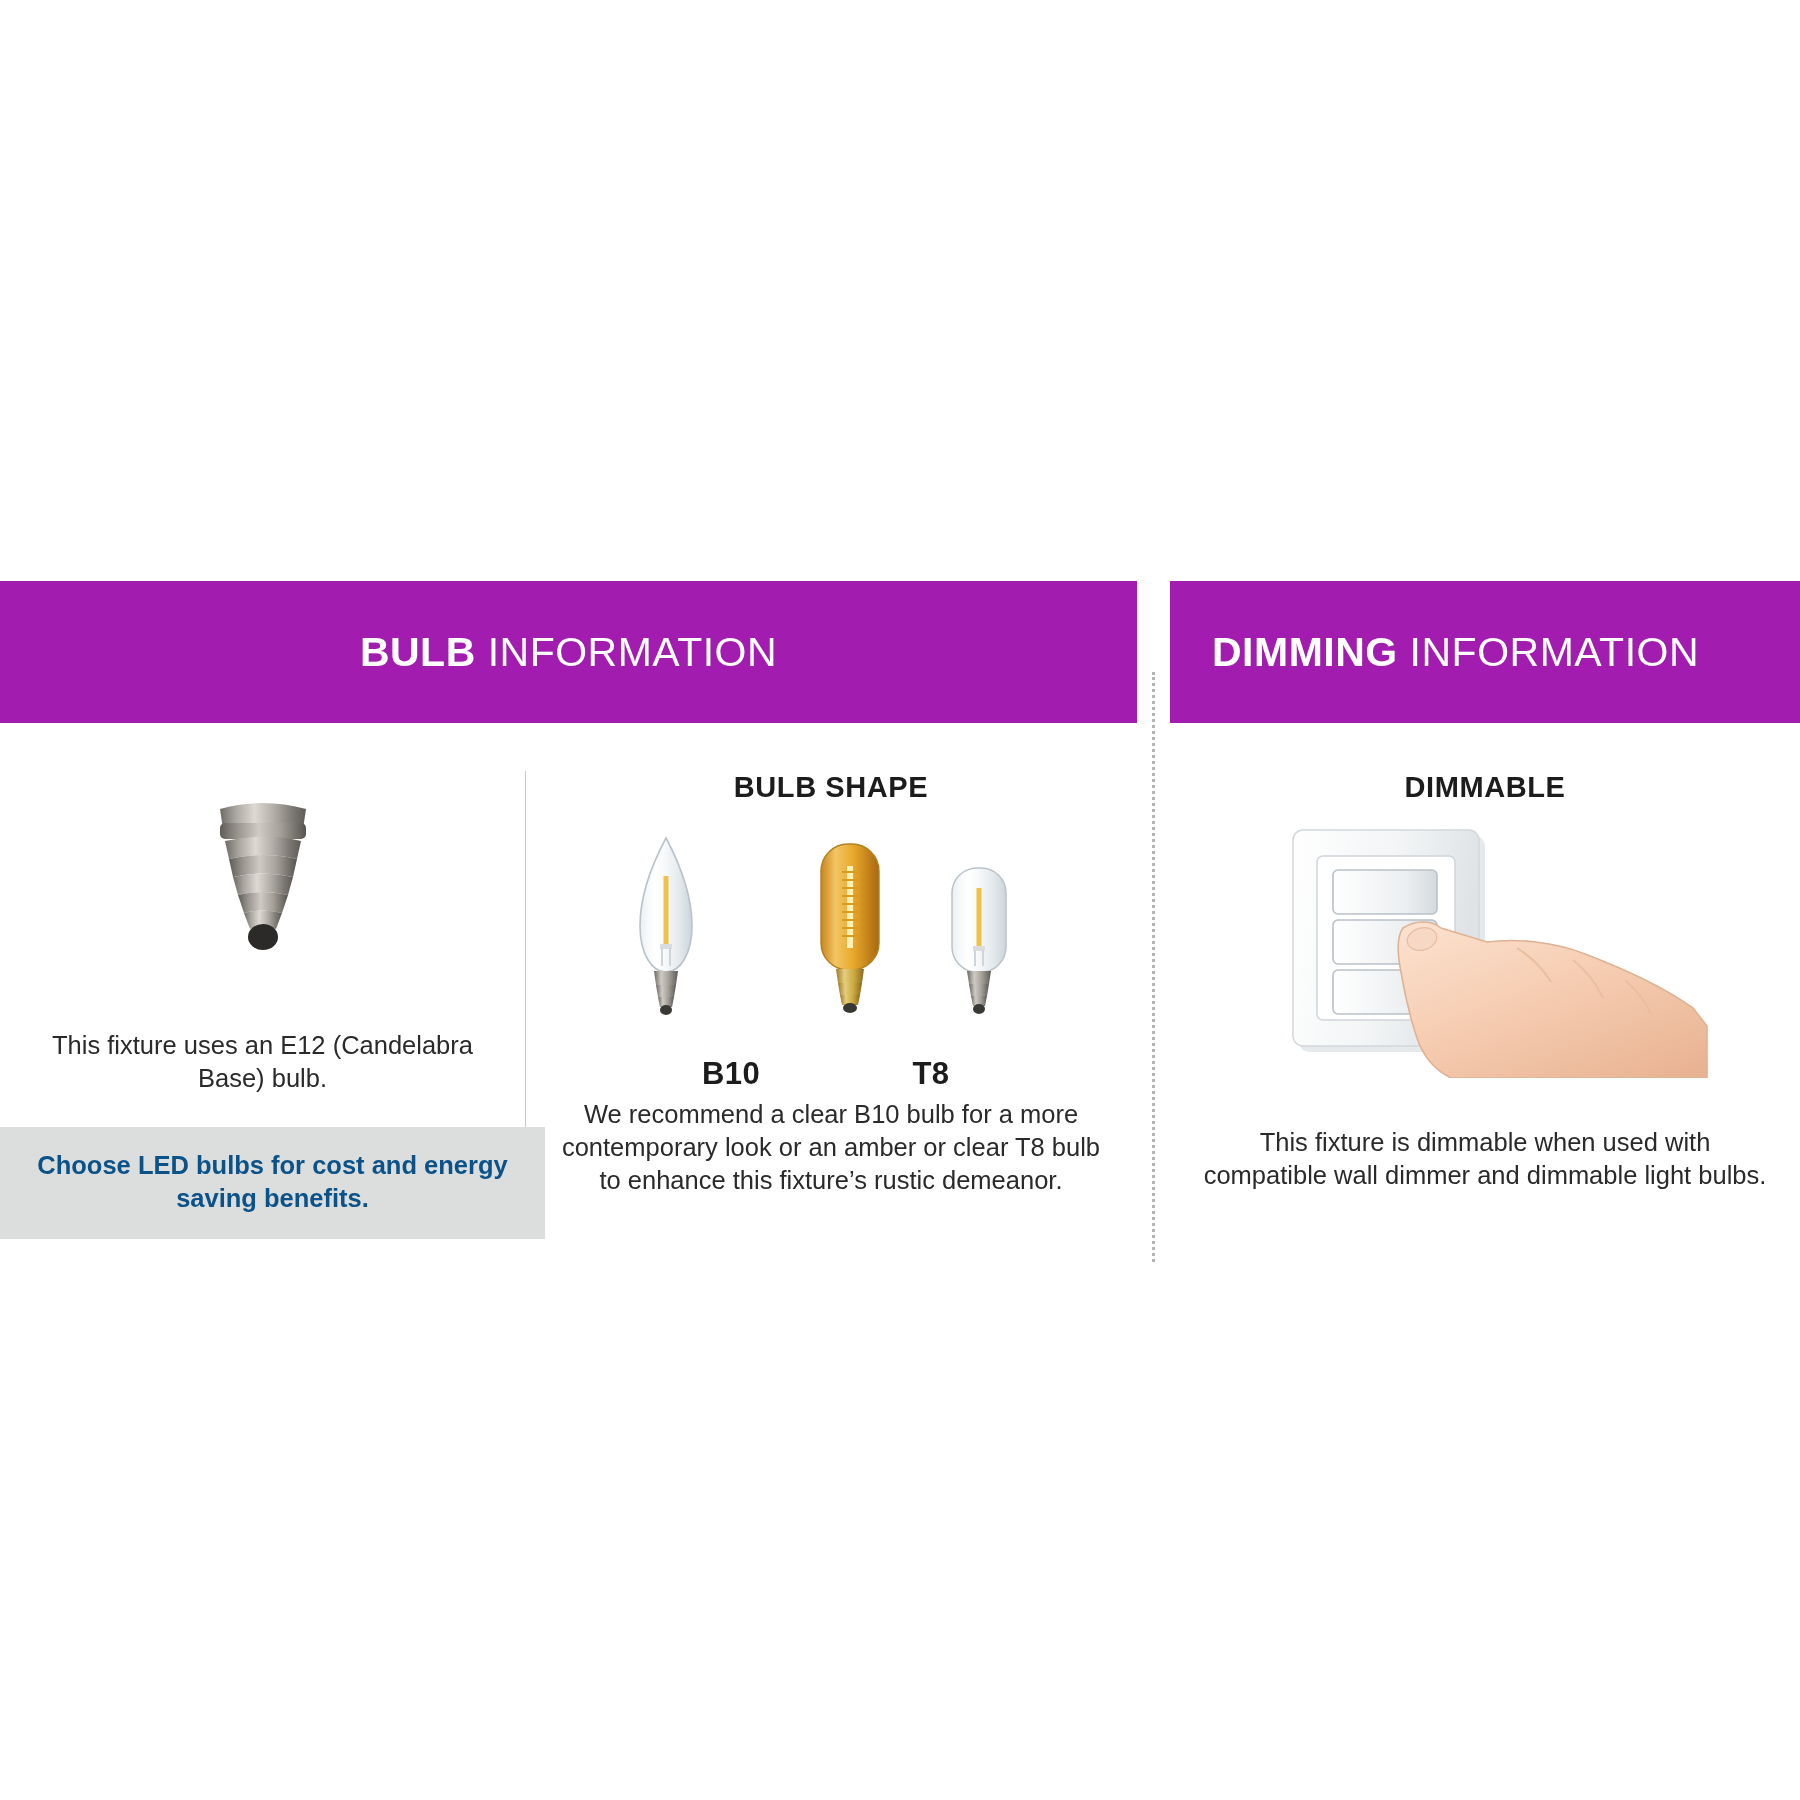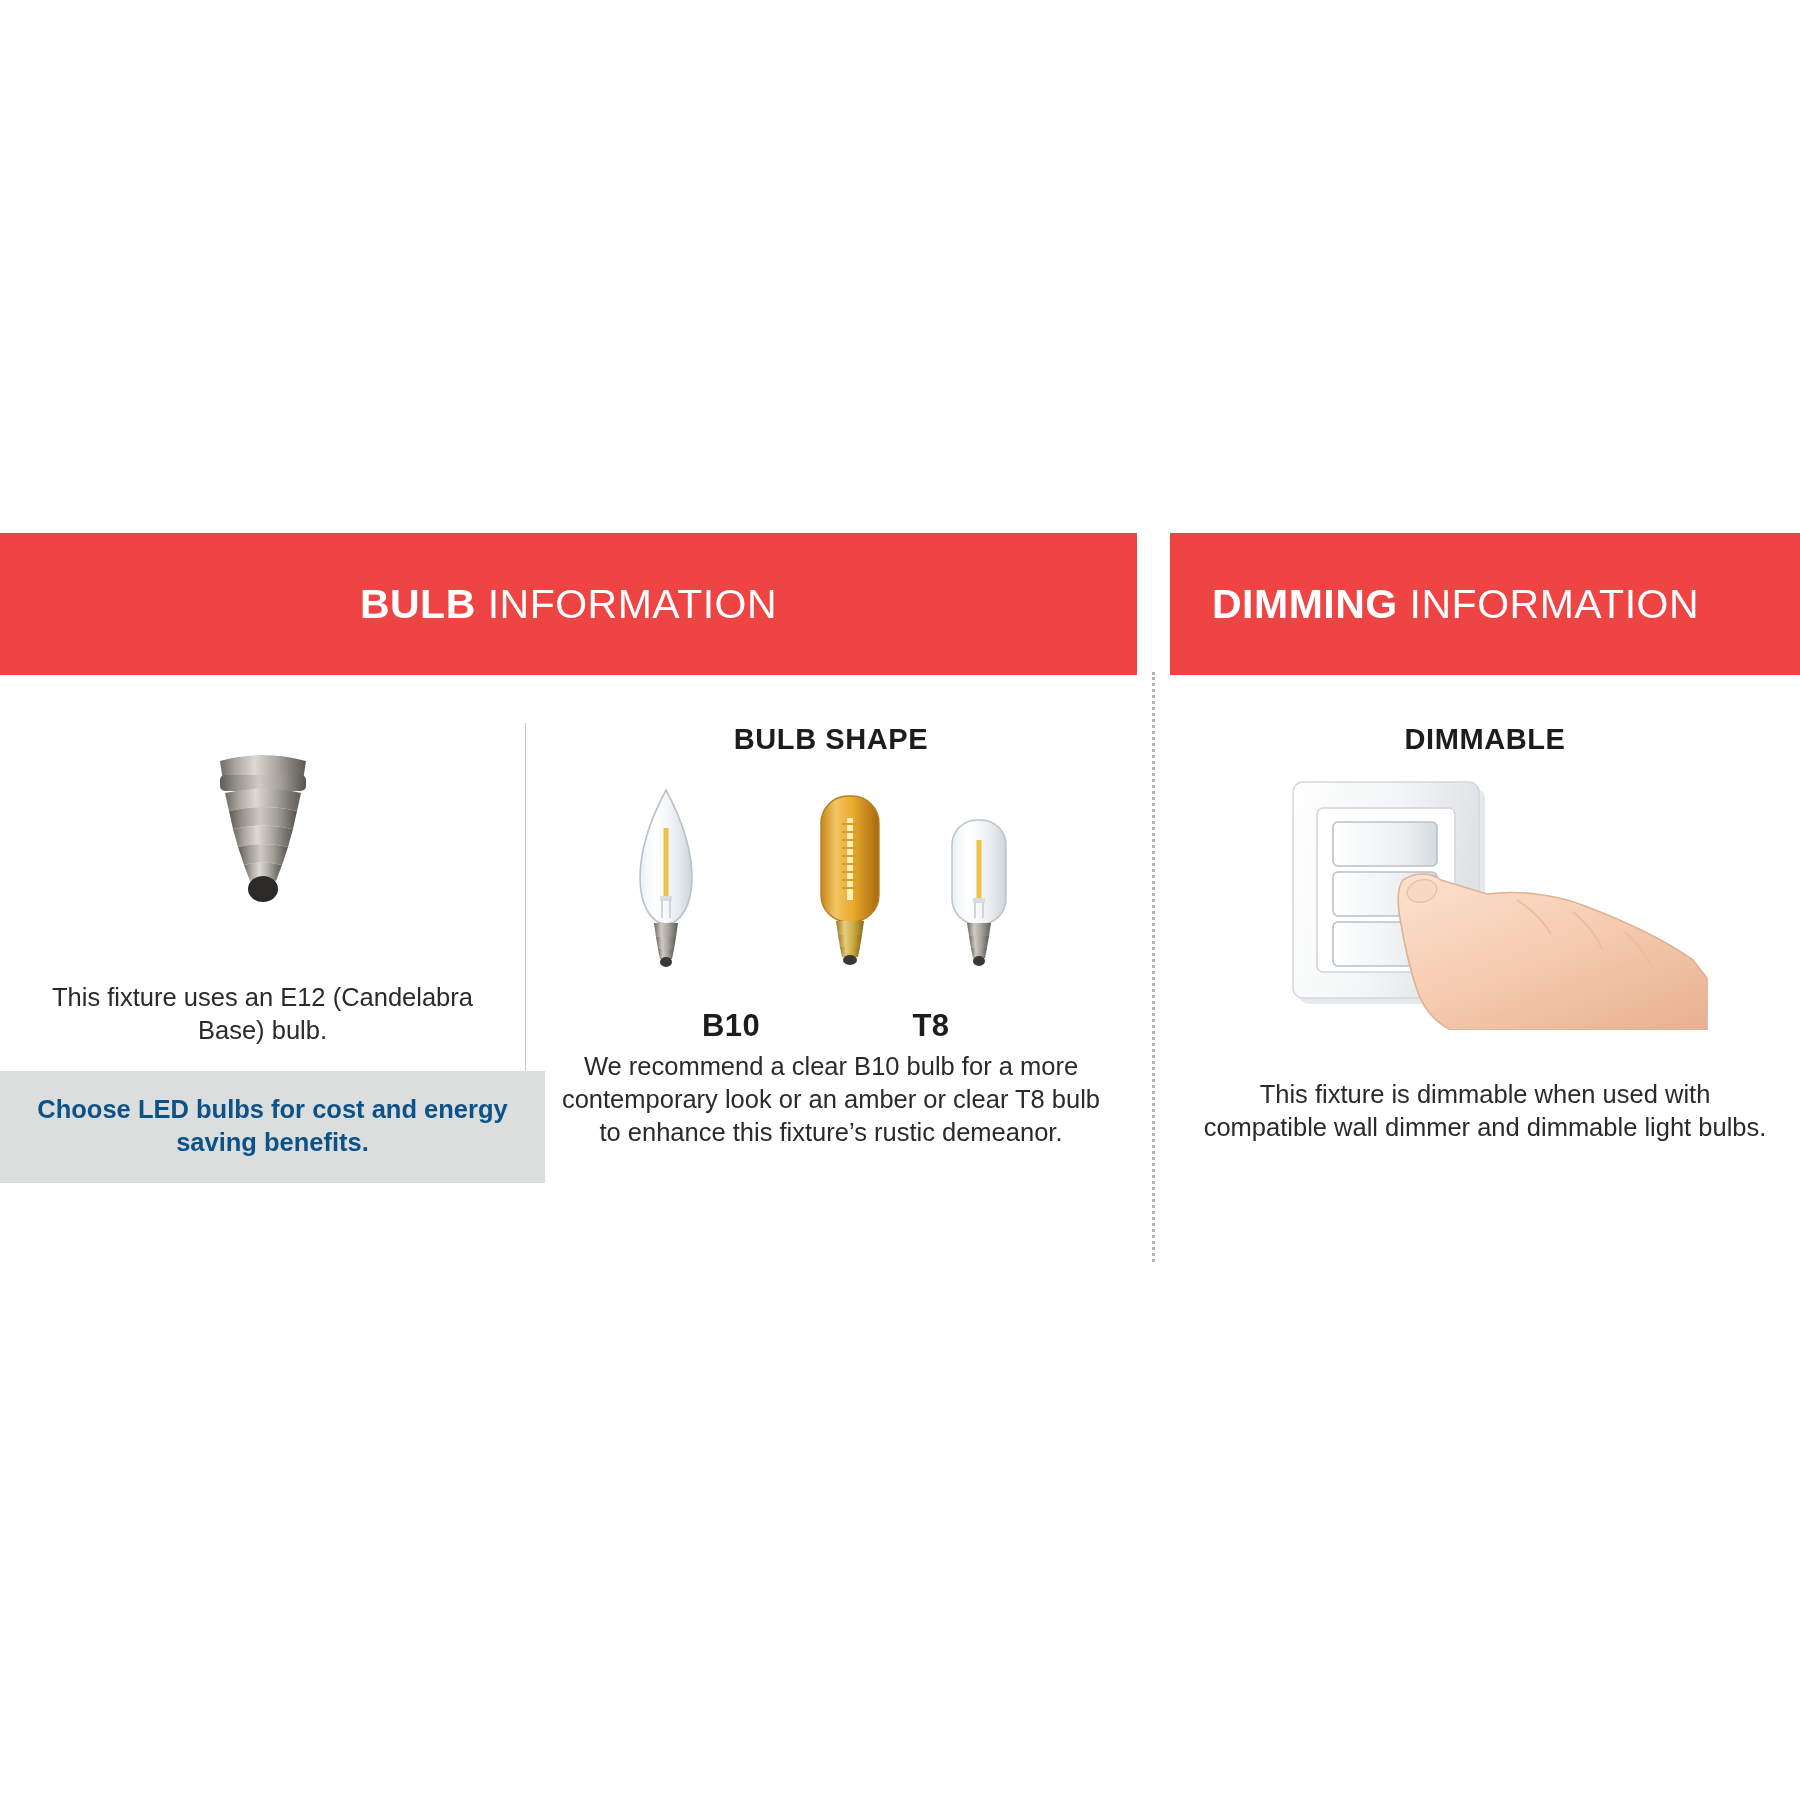--- a/index.html
+++ b/index.html
@@ -21,27 +21,28 @@
 
   
   .panel {
     position: absolute;
     top: 533px;
   }
   .panel-left  { left: 0px;    width: 1137px; }
   .panel-right { left: 1170px; width: 630px; }
 
   .panel-header {
-    background: #ef4444;
+    background: #a21caf;
     color: #ffffff;
     height: 142px;
     display: flex;
     align-items: center;
     justify-content: center;
     letter-spacing: 0.5px;
+    margin-top: 48px;
   }
   .panel-header .title {
     font-size: 41px;
     font-weight: 300;
     white-space: nowrap;
   }
   .panel-header .title b {
     font-weight: 700;
   }
   .panel-right .panel-header { justify-content: flex-start; padding-left: 42px; }
@@ -97,21 +98,21 @@
     font-size: 25.5px;
     line-height: 1.30;
     color: #2a2a2a;
     font-weight: 400;
     margin-top: 6px;
     padding: 0 34px;
   }
 
   
   .tip {
-    margin-top: 24px;
+    margin-top: 32px;
     background: #dcdedd;
     color: #0b5289;
     font-weight: 700;
     font-size: 25.5px;
     line-height: 1.28;
     text-align: center;
     padding: 22px 10px 24px 10px;
     width: 525px;
   }
 

